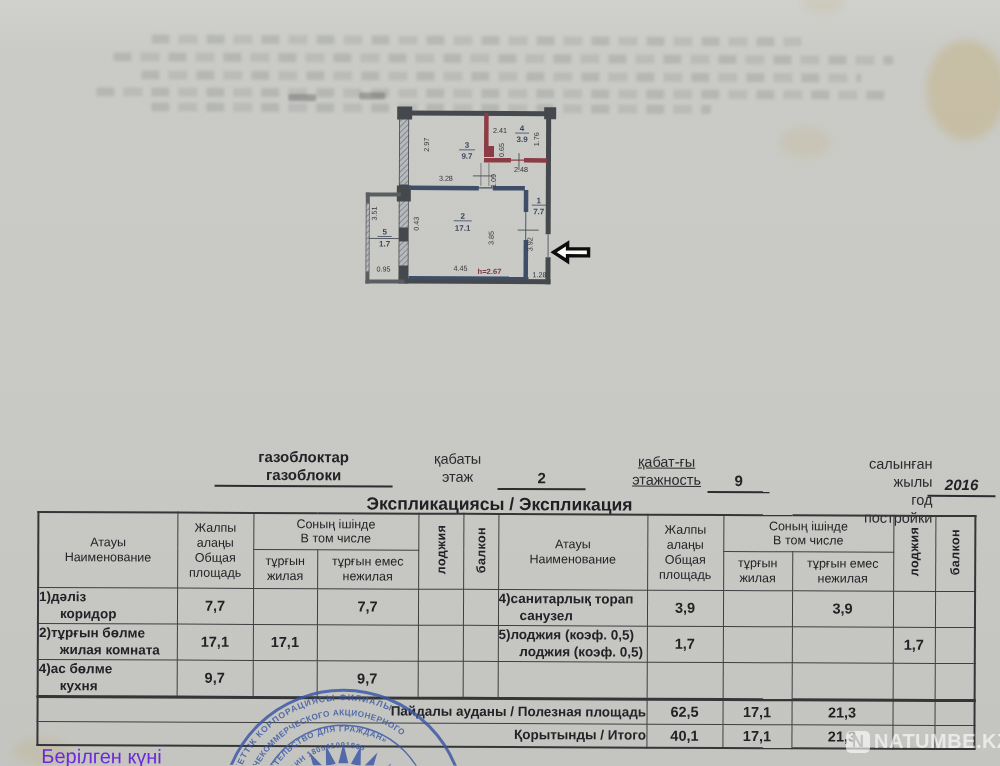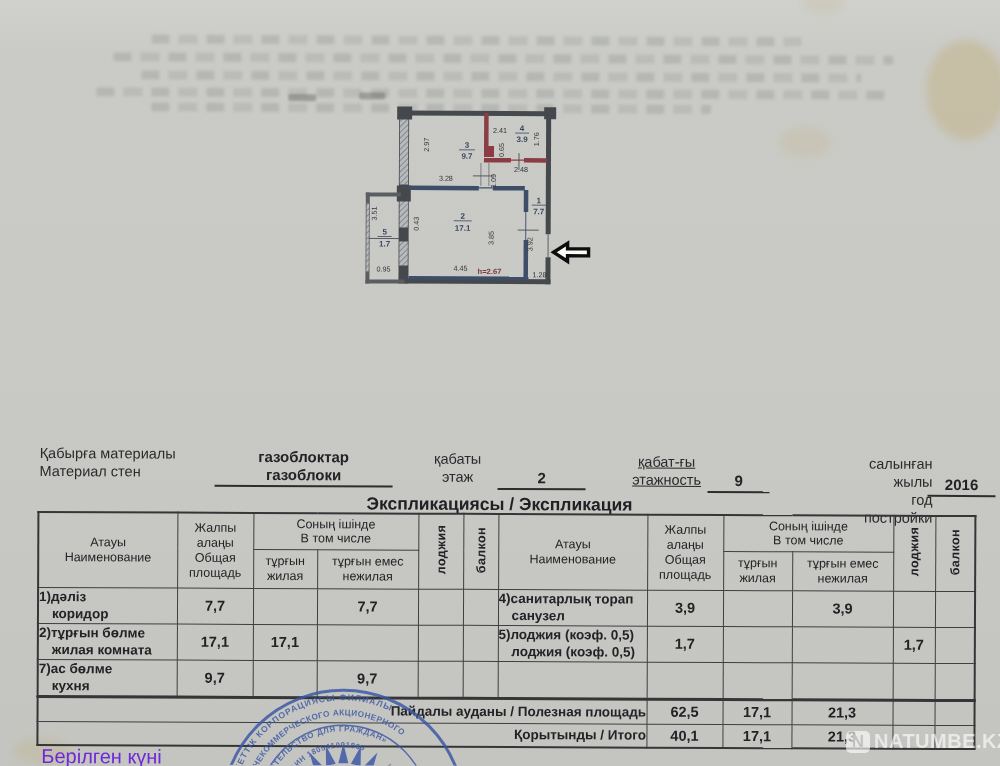--- a/index.html
+++ b/index.html
@@ -20,21 +20,21 @@
   .title{font-size:17.5px;font-weight:700;color:#202124;text-align:center;}
   
   table.expl{border-collapse:collapse;table-layout:fixed;}
   table.expl td,table.expl th{border:1.6px solid #3e3f41;padding:0;color:#222327;
     vertical-align:middle;overflow:hidden;}
   table.expl{border:2.2px solid #353638;}
   th.hdr{font-size:12.5px;font-weight:400;line-height:1.18;text-align:center;white-space:pre-line;}
   .vert{writing-mode:vertical-rl;transform:rotate(180deg);display:inline-block;
     font-size:12.5px;font-weight:700;letter-spacing:.4px;}
   td.name{vertical-align:top;font-size:13.5px;font-weight:600;line-height:1.3;padding:2px 0 0 3px;}
-  td.name .l2{display:block;padding-left:13px;}
+  td.name .l2{display:block;padding-left:21px;}
   td.val{text-align:center;font-size:14.5px;font-weight:600;}
   td.sum-label{text-align:right;font-size:13.5px;font-weight:600;padding-right:34px;}
   
   .footer-note{font-size:20px;color:#6d28d9;font-weight:500;}
   
   .wm{display:flex;align-items:center;gap:4px;}
   .wm-logo{width:24px;height:22px;background:rgba(255,255,255,.62);border-radius:5px;
     display:flex;align-items:center;justify-content:center;
     font-weight:800;font-size:17px;color:#c2c3be;}
   .wm-text{font-size:20px;font-weight:700;letter-spacing:.5px;color:rgba(255,255,255,.62);}
@@ -155,36 +155,34 @@
       <text x="108" y="171">4.45</text>
       <text transform="rotate(-90 24 114)" x="24" y="114">3.51</text>
       <text transform="rotate(-90 66 124)" x="66" y="124">0.43</text>
       <text x="31" y="172">0.95</text>
     </g>
     <text x="137" y="174" fill="#7a3b42" font-size="7.6" text-anchor="middle" font-weight="600">h=2.67</text>
 
     <polygon points="201,152 215,143 215,148.5 236,148.5 236,155.5 215,155.5 215,161" fill="#fbfbf8" stroke="#0d0d0d" stroke-width="3.4" stroke-linejoin="miter"></polygon>
   </svg>
 
-  <div class="abs lbl" style="left:40px;top:446px;">Қабырға материалы
-Материал стен</div>
   <div class="abs fval" style="left:215px;top:444px;width:178px;height:41px;">газоблоктар
 газоблоки</div>
 
   <div class="abs lbl" style="left:425px;top:450px;text-align:center;width:66px;">қабаты
 этаж</div>
   <div class="abs fval" style="left:498px;top:451px;width:88px;height:36px;">2</div>
 
   <div class="abs lbl" style="left:628px;top:452px;text-align:center;width:78px;text-decoration:underline;">қабат-ғы
 этажность</div>
   <div class="abs fval" style="left:708px;top:453px;width:62px;height:36px;">9</div>
 
   <div class="abs lbl" style="left:847px;top:453px;text-align:right;width:86px;">салынған жылы
 год постройки</div>
-  <div class="abs fval" style="left:928px;top:454px;width:68px;height:38px;">2016</div>
+  <div class="abs fval" style="left:928px;top:454px;width:68px;height:38px;font-style:italic;">2016</div>
 
   <div class="abs title" style="left:250px;top:494px;width:500px;">Экспликациясы / Экспликация</div>
 
   <table class="expl abs" style="left:38px;top:513px;width:937px;">
     <colgroup>
       <col style="width:139px">
         <col style="width:76px">
         <col style="width:64px">
         <col style="width:101px">
         <col style="width:45px">
@@ -251,21 +249,21 @@
       <td class="val"></td>
       <td class="val"></td>
       <td class="name"><span>5)лоджия (коэф. 0,5)</span><span class="l2">лоджия (коэф. 0,5)</span></td>
       <td class="val">1,7</td>
       <td class="val"></td>
       <td class="val"></td>
       <td class="val">1,7</td>
       <td class="val"></td>
     </tr>
     <tr style="height:33px">
-      <td class="name"><span>7)ас бөлме</span><span class="l2">кухня</span></td>
+      <td class="name"><span>4)ас бөлме</span><span class="l2">кухня</span></td>
       <td class="val">9,7</td>
       <td class="val"></td>
       <td class="val">9,7</td>
       <td class="val"></td>
       <td class="val"></td>
       <td class="name"><span></span><span class="l2"></span></td>
       <td class="val"></td>
       <td class="val"></td>
       <td class="val"></td>
       <td class="val"></td>

